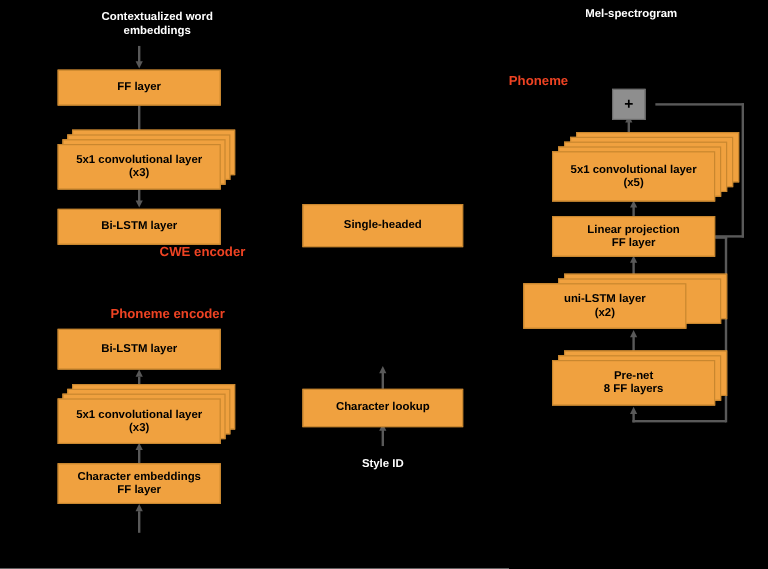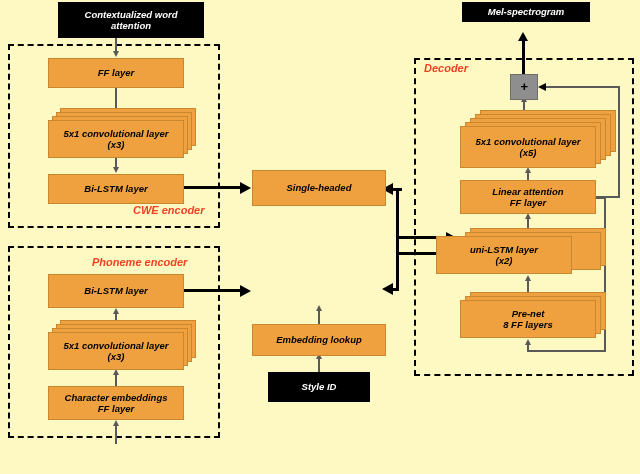--- a/index.html
+++ b/index.html
@@ -5,23 +5,22 @@
 <style>
   html,body{margin:0;padding:0;background:#ffffff;}
   body{
     font-family:"Liberation Sans", sans-serif;
     -webkit-font-smoothing:antialiased;
   }
   #canvas{
     position:relative;
     width:640px;
     height:474px;
-    background:#fef9c3;
+    background:#000000;
     overflow:hidden;
-    font-style:italic;
   }
   
   .node{
     position:absolute;
     box-sizing:border-box;
     display:flex;
     align-items:center;
     justify-content:center;
     text-align:center;
     line-height:1.18;
@@ -92,21 +91,21 @@
 
 <div id="canvas">
 
   <div class="group" style="left:8px;top:44px;width:212px;height:184px;"></div>
   <div class="group" style="left:8px;top:246px;width:212px;height:192px;"></div>
   <div class="group" style="left:414px;top:58px;width:220px;height:318px;"></div>
 
   <div class="node black" style="left:58px;top:2px;width:146px;height:36px;">
     <span class="lbl">
       <span>Contextualized word</span><br>
-      <span>attention</span>
+      <span>embeddings</span>
     </span>
   </div>
 
 
   <div class="node black" style="left:268px;top:372px;width:102px;height:30px;">
     <span class="lbl">Style ID</span>
   </div>
 
   <div class="node black" style="left:462px;top:2px;width:128px;height:20px;">
     <span class="lbl">Mel-spectrogram</span>
@@ -160,45 +159,45 @@
   </div>
 
   <div class="node orange" style="left:252px;top:170px;width:134px;height:36px;">
     <span class="lbl">
       <span>Single-headed</span><br>
     </span>
   </div>
 
 
   <div class="node orange" style="left:252px;top:324px;width:134px;height:32px;">
-    <span class="lbl">Embedding lookup</span>
-  </div>
-
-  <div class="grouplabel" style="left:424px;top:62px;">Decoder</div>
+    <span class="lbl">Character lookup</span>
+  </div>
+
+  <div class="grouplabel" style="left:424px;top:62px;">Phoneme</div>
 
   <div class="node gray" style="left:510px;top:74px;width:28px;height:26px;">
     <span class="lbl">+</span>
   </div>
 
   <div class="stack" style="left:460px;top:110px;width:166px;height:62px;">
     <div class="card" style="left:20px;top:0px;width:136px;height:42px;"></div>
     <div class="card" style="left:15px;top:4px;width:136px;height:42px;"></div>
     <div class="card" style="left:10px;top:8px;width:136px;height:42px;"></div>
     <div class="card" style="left:5px;top:12px;width:136px;height:42px;"></div>
   </div>
   <div class="node orange" style="left:460px;top:126px;width:136px;height:42px;">
     <span class="lbl">
       <span>5x1 convolutional layer</span><br>
       <span>(x5)</span>
     </span>
   </div>
 
   <div class="node orange" style="left:460px;top:180px;width:136px;height:34px;">
     <span class="lbl">
-      <span>Linear attention</span><br>
+      <span>Linear projection</span><br>
       <span>FF layer</span>
     </span>
   </div>
 
   <div class="stack" style="left:460px;top:228px;width:152px;height:52px;">
     <div class="card" style="left:10px;top:0px;width:136px;height:38px;"></div>
     <div class="card" style="left:5px;top:4px;width:136px;height:38px;"></div>
   </div>
   <div class="node orange" style="left:436px;top:236px;width:136px;height:38px;">
     <span class="lbl">

